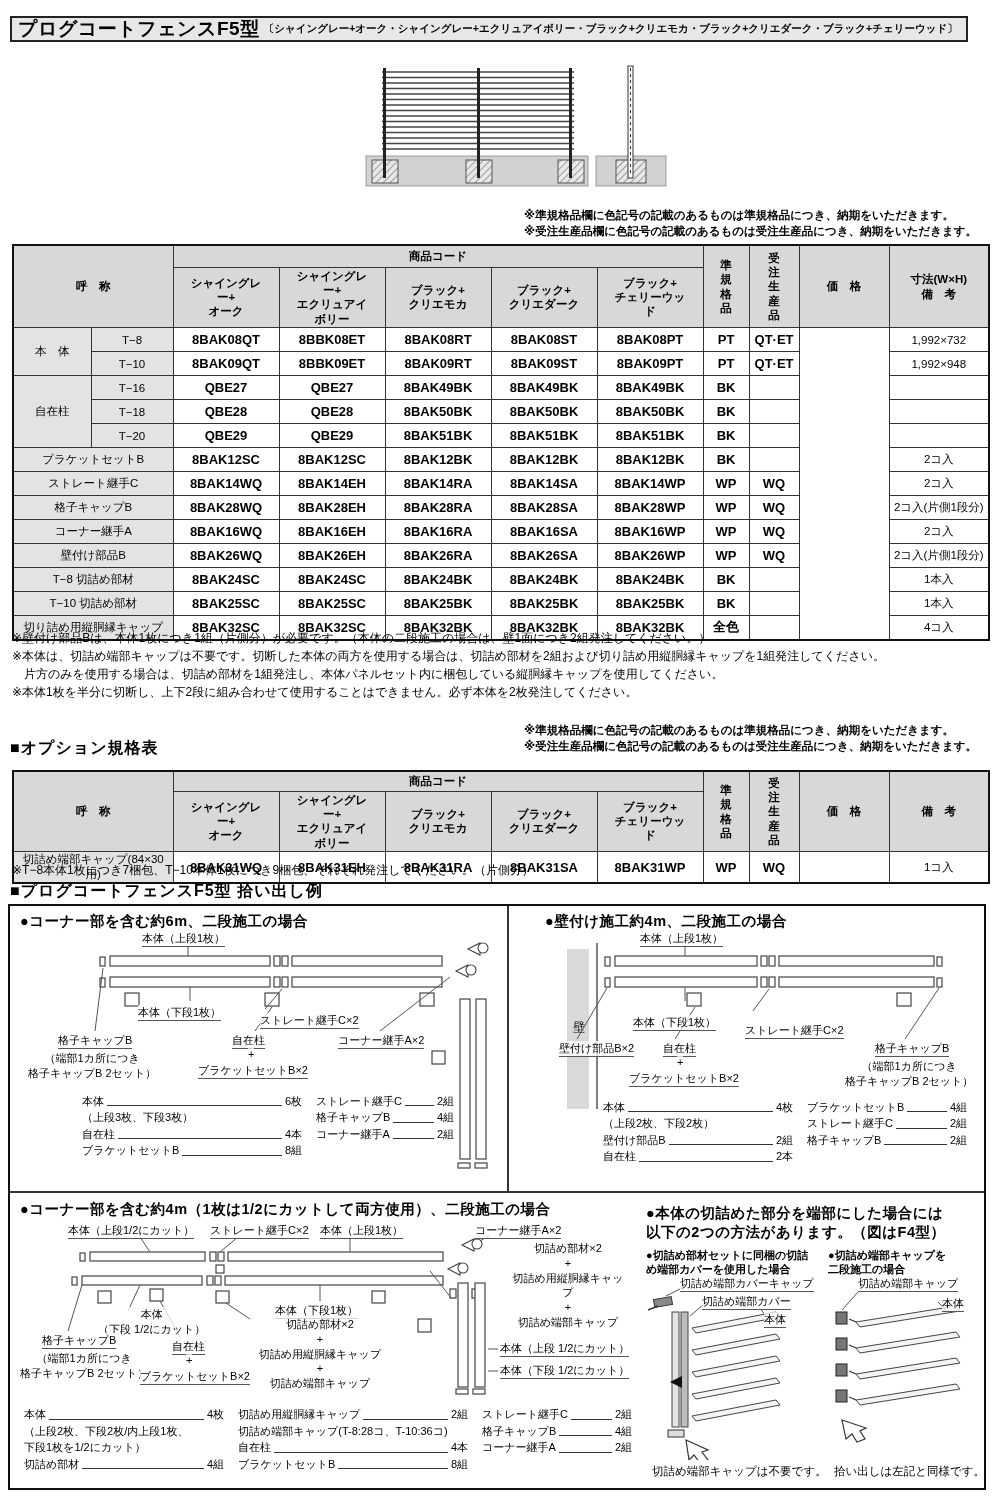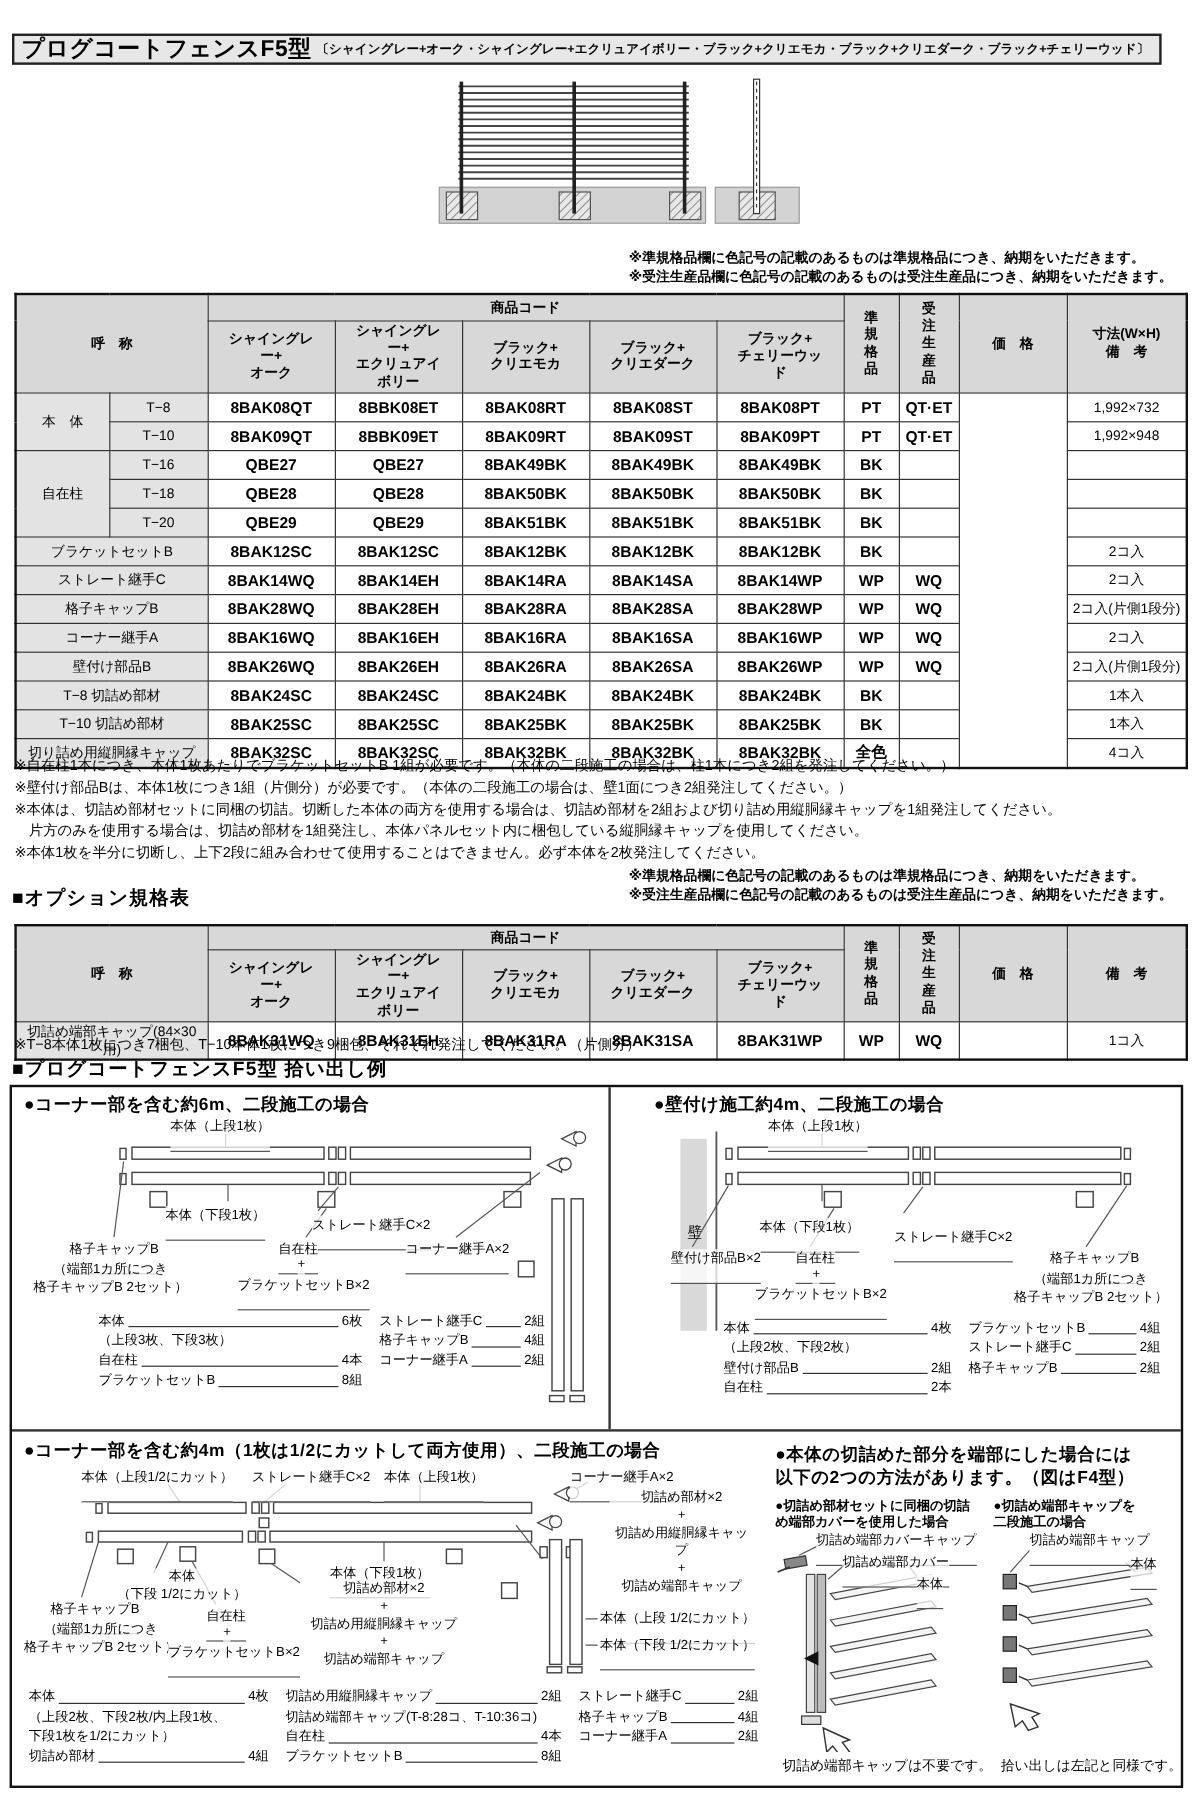--- a/index.html
+++ b/index.html
@@ -3,21 +3,21 @@
 <meta charset="utf-8">
 <style>
   html,body{margin:0;padding:0;}
   body{
     width:1000px;height:1496px;position:relative;background:#fff;color:#000;
     font-family:"Liberation Sans","DejaVu Sans",sans-serif;
     -webkit-font-smoothing:antialiased;
   }
   
   .title-bar{
-    position:absolute;left:10px;top:28px;width:958px;height:26px;
+    position:absolute;left:10px;top:16px;width:958px;height:26px;
     background:#e7e7e7;border:2px solid #222;
     display:flex;align-items:center;gap:4px;padding:1px 6px;box-sizing:border-box;
   }
   .title-bar .t1{font-size:19px;font-weight:bold;letter-spacing:0.5px;white-space:nowrap;}
   .title-bar .t2{font-size:10.5px;font-weight:bold;white-space:nowrap;}
   
   .avnotes{position:absolute;text-align:left;font-size:11.5px;font-weight:bold;line-height:1.4;margin-left:20px;}
   
   table.spec{border-collapse:collapse;table-layout:fixed;position:absolute;left:12px;width:976px;
     border:2px solid #111;}
@@ -35,21 +35,21 @@
   .sec-title{position:absolute;left:10px;font-size:16px;font-weight:bold;letter-spacing:1px;}
   .small-note{position:absolute;left:12px;font-size:12px;font-weight:500;}
   
   .ex-box{position:absolute;left:8px;top:904px;width:978px;height:586px;border:2.5px solid #111;box-sizing:border-box;}
   .div-v{position:absolute;left:497px;top:0;width:2px;height:285px;background:#333;}
   .div-h{position:absolute;left:0;top:285px;width:100%;height:2px;background:#333;}
   .ex{position:absolute;}
   .ex-title{font-size:14.5px;font-weight:bold;letter-spacing:0.5px;white-space:pre-line;line-height:1.3;}
   .diag{position:relative;}
   .diag svg{position:absolute;left:0;top:0;}
-  .lbl{position:absolute;font-size:11px;font-weight:500;white-space:nowrap;border-bottom:1px solid #555;padding-bottom:13px;background:rgba(255,255,255,.75);}
+  .lbl{position:absolute;font-size:11px;font-weight:500;white-space:nowrap;border-bottom:1px solid #555;padding-bottom:0px;background:rgba(255,255,255,.75);}
   .lbl.nl{border-bottom:none;}
   .lbl.pre{white-space:pre-line;text-align:center;line-height:1.35;}
   .plist{position:absolute;font-size:11px;}
   .plist-row{display:flex;align-items:flex-end;line-height:1.5;width:100%;}
   .plist-row .pn{white-space:nowrap;}
   .plist-row .pl{flex:1;border-bottom:1px solid #333;margin:0 3px 3px 3px;min-width:8px;}
   .plist-row .pq{white-space:nowrap;}
   .wall-label{position:absolute;font-size:12px;font-weight:500;}
   .ex4-sub{font-size:11px;font-weight:bold;white-space:pre-line;line-height:1.3;position:absolute;}
   .caption{position:absolute;font-size:11.5px;font-weight:500;white-space:nowrap;}
@@ -292,23 +292,22 @@
         <td class="code">8BAK32BK</td>
         <td class="code">8BAK32BK</td>
         <td class="code">全色</td>
         <td class="code"></td>
         <td class="bnote">4コ入</td>
       </tr>
     </tbody>
 </table>
 
 <div class="footnotes" style="top:629px;width:980px;">
-  <div>※自在柱1本につき、本体1枚あたりでブラケットセットB 1組が必要です。（本体の二段施工の場合は、柱1本につき2組を発注してください。）</div>
   <div>※壁付け部品Bは、本体1枚につき1組（片側分）が必要です。（本体の二段施工の場合は、壁1面につき2組発注してください。）</div>
-  <div>※本体は、切詰め部材セットに同梱の切詰。切断した本体の両方を使用する場合は、切詰め部材を2組および切り詰め用縦胴縁キャップを1組発注してください。</div>
+  <div>※本体は、切詰め端部キャップは不要です。切断した本体の両方を使用する場合は、切詰め部材を2組および切り詰め用縦胴縁キャップを1組発注してください。</div>
   <div>　片方のみを使用する場合は、切詰め部材を1組発注し、本体パネルセット内に梱包している縦胴縁キャップを使用してください。</div>
   <div>※本体1枚を半分に切断し、上下2段に組み合わせて使用することはできません。必ず本体を2枚発注してください。</div>
 </div>
 
 <div class="avnotes" style="left:504px;top:722px;width:484px;">
   <div>※準規格品欄に色記号の記載のあるものは準規格品につき、納期をいただきます。</div>
   <div>※受注生産品欄に色記号の記載のあるものは受注生産品につき、納期をいただきます。</div>
 </div>
 <div class="sec-title" style="top:738px;">■オプション規格表</div>
 

